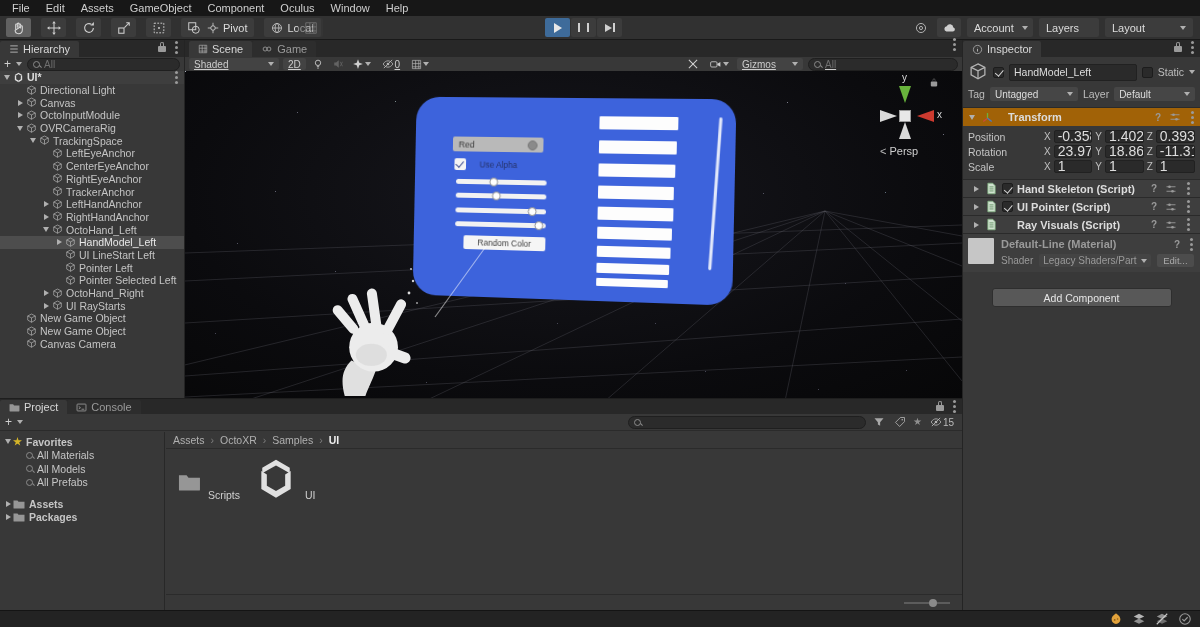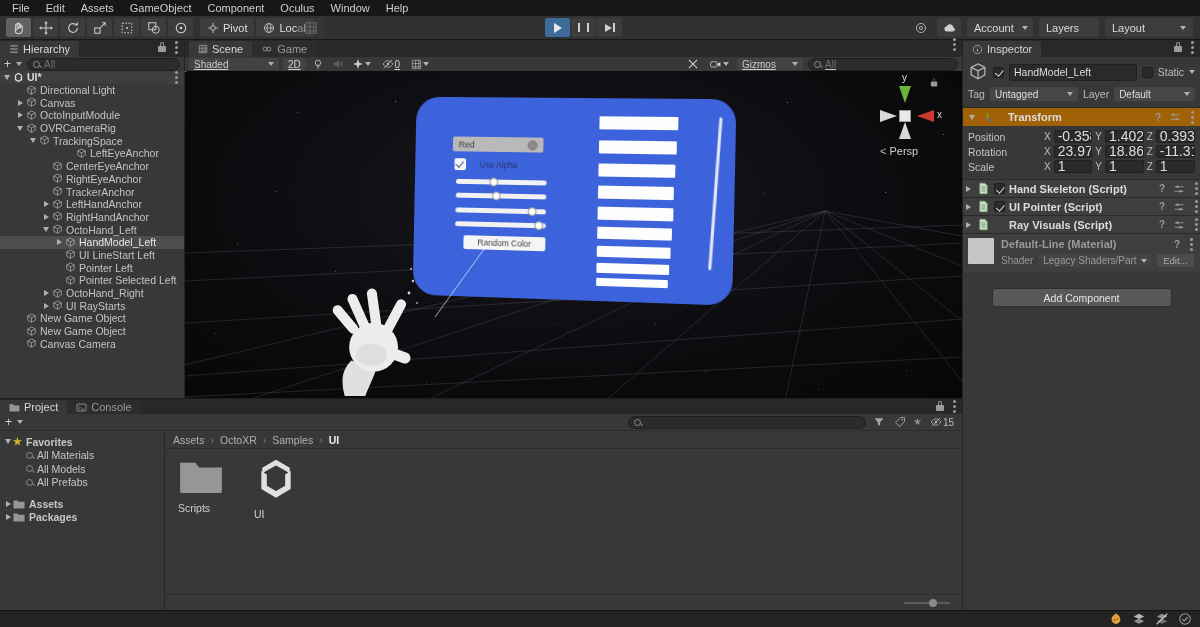--- a/index.html
+++ b/index.html
@@ -5,21 +5,21 @@
   html,body{margin:0;padding:0;background:#000;}
   #app{position:relative;width:1200px;height:627px;background:#383838;overflow:hidden;
        font-family:"Liberation Sans",sans-serif;font-size:11px;color:#c8c8c8;}
   
   .menubar{position:absolute;left:0;top:0;width:1200px;height:16px;background:#171717;
            display:flex;align-items:center;padding-left:4px;box-sizing:border-box;}
   .menubar span{padding:0 8px;color:#cfcfcf;font-size:11px;cursor:default;}
   
   .toolbar{position:absolute;left:0;top:16px;width:1200px;height:24px;background:#313131;
            border-bottom:1px solid #191919;box-sizing:border-box;}
-  .tgroup{position:absolute;left:6px;top:2px;display:flex;gap:2px;}
+  .tgroup{position:absolute;left:6px;top:2px;display:flex;gap:10px;}
   .tbtn{width:25px;height:19px;background:#3c3c3c;border-radius:2px;display:flex;
         align-items:center;justify-content:center;}
   .tbtn.active{background:#616161;}
   .tbtn svg{width:14px;height:14px;}
   .wbtn{height:19px;background:#3c3c3c;border-radius:2px;display:flex;align-items:center;
         gap:4px;padding:0 7px;color:#ddd;}
   .playgroup{position:absolute;left:545px;top:2px;display:flex;gap:1px;}
   .pbtn{width:25px;height:19px;background:#3c3c3c;border-radius:2px;display:flex;
         align-items:center;justify-content:center;}
   .pbtn.on{background:#3e6b9a;}
@@ -141,21 +141,21 @@
       border-top:1px solid #2a2a2a;padding:0 4px;font-weight:bold;color:#dcdcdc;}
   .rightico{margin-left:auto;display:flex;gap:8px;align-items:center;}
   .frow{display:flex;align-items:center;height:13px;padding:0 5px;margin:2px 0;}
   .flabel{width:76px;color:#c4c4c4;font-size:10.5px;flex:none;}
   .axisgrid{display:flex;flex:1;gap:3px;min-width:0;}
   .af{display:flex;align-items:center;flex:1;gap:3px;min-width:0;}
   .af b{font-weight:normal;color:#c0c0c0;font-size:10px;}
   .ai{flex:1;height:13px;background:#2a2a2a;border:1px solid #212121;border-radius:2px;
       color:#ddd;font-size:14px;padding:0 3px;overflow:hidden;white-space:nowrap;
       box-sizing:border-box;line-height:11px;min-width:0;}
-  .crow{height:17px;display:flex;align-items:center;padding:0 0;gap:4px;
+  .crow{height:17px;display:flex;align-items:center;padding:0 8px;gap:4px;
       border-top:1px solid #2a2a2a;background:#3e3e3e;font-weight:bold;color:#dcdcdc;}
   .cico{width:13px;height:13px;flex:none;}
   .mat{border-top:1px solid #2a2a2a;background:#3e3e3e;padding:4px 5px 5px;display:flex;gap:7px;}
   .mat-prev{width:26px;height:26px;background:#c6c6c6;border-radius:1px;flex:none;}
   .mat-title{color:#9a9a9a;font-weight:bold;display:flex;align-items:center;gap:4px;}
   .mshader{display:flex;align-items:center;gap:6px;margin-top:4px;color:#9a9a9a;font-size:10px;}
   .mdd{background:#444;height:13px;border-radius:2px;display:flex;align-items:center;gap:4px;
       padding:0 4px;max-width:104px;overflow:hidden;white-space:nowrap;color:#9a9a9a;}
   .editbtn{background:#4c4c4c;border-radius:2px;padding:0 6px;height:13px;font-size:9.5px;
       color:#aaa;display:flex;align-items:center;}
@@ -172,21 +172,21 @@
   .prow.head{font-weight:bold;}
   .star{color:#d4b428;font-size:10px;line-height:10px;}
   .star::after{content:"★";}
   .pright{position:absolute;left:166px;top:33px;right:0;bottom:15px;}
   .crumbs{height:16px;display:flex;align-items:center;padding:0 7px;
       border-bottom:1px solid #2b2b2b;font-size:10.5px;color:#b0b0b0;}
   .crumb{display:flex;align-items:center;}
   .crumb:not(.last)::after{content:"\203A";margin:0 6px;color:#7d7d7d;}
   .crumb.last{color:#efefef;font-weight:bold;}
   .agrid{display:flex;gap:14px;padding:8px 12px;}
-  .aitem{width:62px;display:flex;flex-direction:column;align-items:flex-start;gap:7px;}
+  .aitem{width:62px;display:flex;flex-direction:row;align-items:flex-end;gap:7px;}
   .aitem .lbl{font-size:10.5px;color:#cfcfcf;}
   .pbottom{position:absolute;left:166px;right:0;bottom:0;height:15px;border-top:1px solid #2b2b2b;}
   .zoomslider{position:absolute;right:12px;top:7px;width:46px;height:2px;background:#5c5c5c;}
   .zoomslider::after{content:"";position:absolute;left:55%;top:-3px;width:8px;height:8px;
       border-radius:50%;background:#8a8a8a;}
   
   .statusbar{position:absolute;left:0;top:610px;width:1200px;height:17px;background:#232323;
       border-top:1px solid #141414;box-sizing:border-box;}
   .sticons{position:absolute;right:8px;top:1px;display:flex;gap:9px;align-items:center;}
   svg.sym{display:block;}
@@ -502,21 +502,21 @@
           </svg>
           <span>OVRCameraRig</span>
         </div>
       <div class="trow" style="padding-left:28px;">
           <i class="fold exp"></i>
           <svg class="cub">
             <use href="#i-cube"></use>
           </svg>
           <span>TrackingSpace</span>
         </div>
-      <div class="trow" style="padding-left:65px;">
+      <div class="trow" style="padding-left:41px;">
           <i class="fold"></i>
           <svg class="cub">
             <use href="#i-cube"></use>
           </svg>
           <span>LeftEyeAnchor</span>
         </div>
       <div class="trow" style="padding-left:41px;">
           <i class="fold"></i>
           <svg class="cub">
             <use href="#i-cube"></use>

